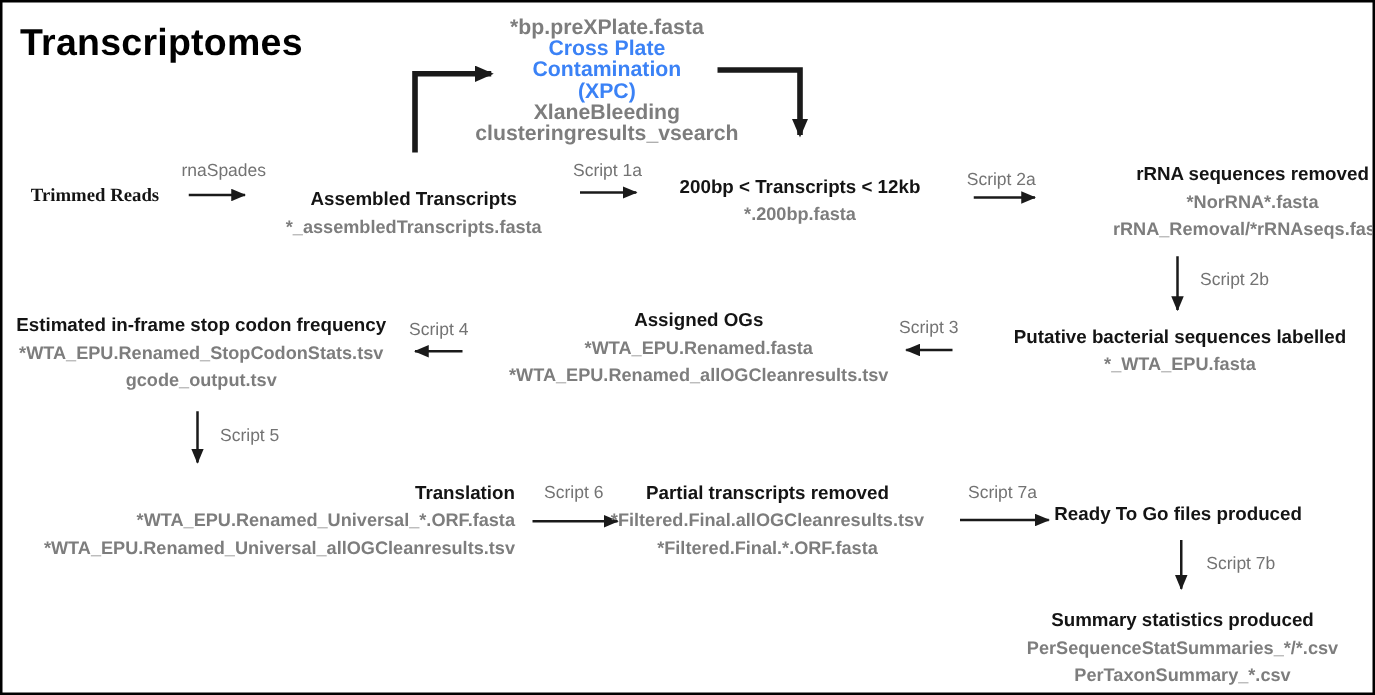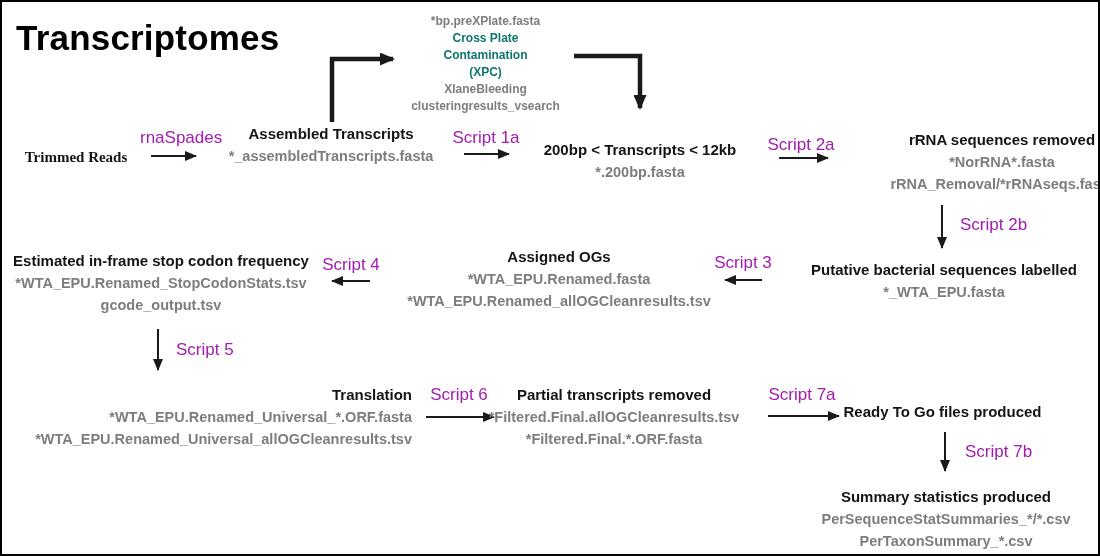--- a/index.html
+++ b/index.html
@@ -7,30 +7,30 @@
     position:relative;
     width:1100px; height:556px;
     background:#ffffff;
     border:2px solid #000000;
     box-sizing:border-box;
     font-family:"Liberation Sans", sans-serif;
     overflow:hidden;
   }
   .page-title {
     position:absolute; left:14px; top:16px;
-    font-size:35px; font-weight:bold; color:#000000;
+    font-size:30px; font-weight:bold; color:#000000;
     letter-spacing:0.2px;
   }
   .node { position:absolute; text-align:center; }
   .node-title { font-weight:bold; font-size:15px; color:#141414; line-height:23px; }
   .node-file  { font-weight:bold; font-size:14.5px; color:#7d7d7d; line-height:22px; }
-  .xpc-line   { font-weight:bold; font-size:12px; line-height:17px; }
-  .xpc-black  { color:#0f766e; }
+  .xpc-line   { font-weight:bold; font-size:17px; line-height:17px; }
+  .xpc-black  { color:#3b82f6; }
   .xpc-gray   { color:#7d7d7d; }
-  .edge-label { position:absolute; font-size:17px; color:#a21caf; text-align:center; }
+  .edge-label { position:absolute; font-size:14px; color:#737373; text-align:center; }
   svg.arrows { position:absolute; left:0; top:0; width:1100px; height:556px; pointer-events:none; }
 </style>
 </head>
 <body>
 
 <div class="canvas">
 
   <svg class="arrows" viewBox="0 0 1100 556" xmlns="http://www.w3.org/2000/svg">
     <defs>
       <marker id="ah" markerUnits="userSpaceOnUse" markerWidth="12" markerHeight="10" viewBox="0 0 12 10" refX="11" refY="5" orient="auto">
@@ -65,21 +65,21 @@
     <div class="xpc-line xpc-gray">XlaneBleeding</div>
     <div class="xpc-line xpc-gray">clusteringresults_vsearch</div>
   </div>
 
   <div class="node" style="left:10px; top:144px; width:128px;font-family:Liberation Serif, serif;">
     <div class="node-title">Trimmed Reads</div>
   </div>
 
   <div class="edge-label" style="left:138px; top:126px; width:78px;">rnaSpades</div>
 
-  <div class="node" style="left:198px; top:120px; width:262px;">
+  <div class="node" style="left:198px; top:146px; width:262px;">
     <div class="node-title">Assembled Transcripts</div>
     <div class="node-file">*_assembledTranscripts.fasta</div>
   </div>
 
   <div class="edge-label" style="left:450px; top:126px; width:68px;">Script 1a</div>
 
   <div class="node" style="left:518px; top:136px; width:240px;">
     <div class="node-title">200bp &lt; Transcripts &lt; 12kb</div>
     <div class="node-file">*.200bp.fasta</div>
   </div>

